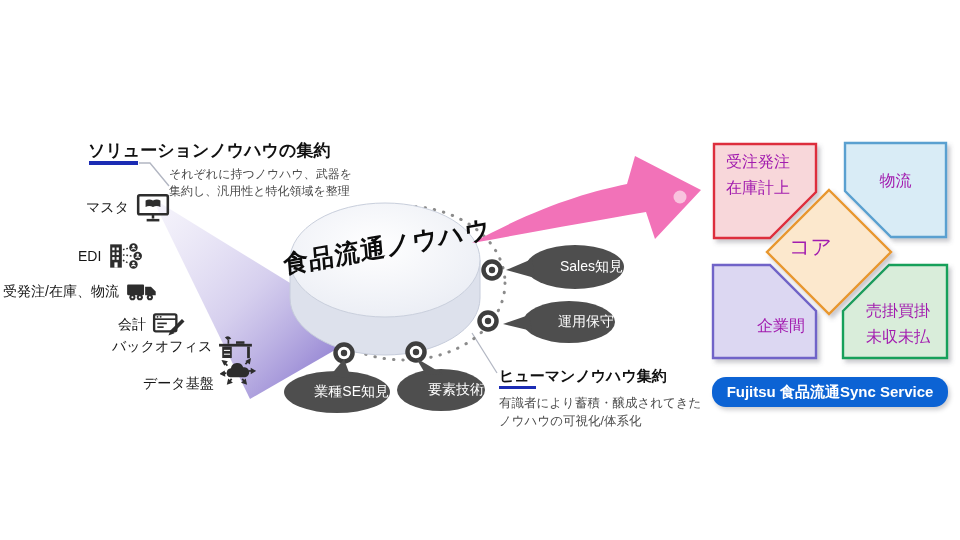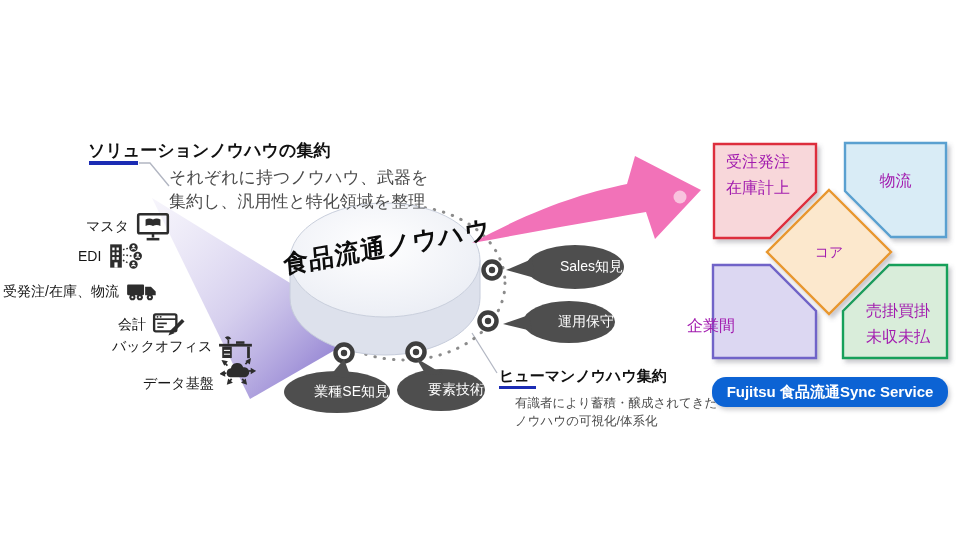--- a/index.html
+++ b/index.html
@@ -7,22 +7,22 @@
     position:relative;width:960px;height:524px;overflow:hidden;background:#ffffff;
     font-family:"Liberation Sans","DejaVu Sans",sans-serif;color:#1b1b1b;
   }
   .scene{position:absolute;inset:0;width:960px;height:540px;}
   .abs{position:absolute;}
 
   
   .h-main{font-size:17px;font-weight:bold;color:#101010;white-space:nowrap;}
   .h-sub{font-size:15px;font-weight:bold;color:#101010;white-space:nowrap;}
   .underline{height:3.5px;background:#1b2cb4;}
-  .desc{font-size:17px;line-height:1.42;color:#4b4b4b;white-space:nowrap;}
-  .desc.small{font-size:12.5px;margin-left:16px;}
+  .desc{font-size:12px;line-height:1.42;color:#4b4b4b;white-space:nowrap;}
+  .desc.small{font-size:12.5px;}
 
   
   .k-item{position:absolute;display:flex;align-items:center;gap:6px;}
   .k-label{font-size:14px;color:#161616;white-space:nowrap;}
   .k-icon{display:inline-flex;}
   .k-icon svg{width:36px;height:32px;}
 
   
   .disc-title{
     left:276px;top:230px;width:222px;text-align:center;
@@ -127,21 +127,21 @@
     </g>
   </svg>
 
   <div class="abs h-main" style="left:88px;top:139px">ソリューションノウハウの集約</div>
   <div class="abs underline" style="left:89px;top:161px;width:49px"></div>
   <div class="abs desc" style="left:169px;top:166px">
     <div>それぞれに持つノウハウ、武器を</div>
     <div>集約し、汎用性と特化領域を整理</div>
   </div>
 
-  <div class="k-item" style="left:86px;top:211px">
+  <div class="k-item" style="left:86px;top:192px">
     <span class="k-label">マスタ</span>
     <span class="k-icon">
       <svg viewBox="0 0 34 30">
           <rect x="3" y="3" width="28" height="18" rx="1.5" fill="none" stroke="#2d2d2d" stroke-width="2.4"></rect>
           <path d="M10 8 Q13.5 5.8 17 8 Q20.5 5.8 24 8 L24 14 Q20.5 12.4 17 14 Q13.5 12.4 10 14 Z" fill="#2d2d2d"></path>
           <line x1="17" y1="21" x2="17" y2="25" stroke="#2d2d2d" stroke-width="2.4"></line>
           <line x1="11" y1="26.5" x2="23" y2="26.5" stroke="#2d2d2d" stroke-width="2.4"></line>
         </svg>
     </span>
   </div>
@@ -263,22 +263,22 @@
   <div class="abs desc small" style="left:499px;top:395px">
     <div>有識者により蓄積・醸成されてきた</div>
     <div>ノウハウの可視化/体系化</div>
   </div>
 
   <div class="box-text" style="left:726px;top:149px">
     <div>受注発注</div>
     <div>在庫計上</div>
   </div>
   <div class="box-text" style="left:845px;top:168px;width:101px;text-align:center">物流</div>
-  <div class="box-text" style="left:789px;top:241px;width:80px;text-align:center;font-size:14px">コア</div>
-  <div class="box-text" style="left:687px;top:313px;width:92px;text-align:left">企業間</div>
+  <div class="box-text" style="left:789px;top:230px;width:80px;text-align:left;font-size:21px">コア</div>
+  <div class="box-text" style="left:713px;top:313px;width:92px;text-align:right">企業間</div>
   <div class="box-text" style="left:866px;top:298px">
     <div>売掛買掛</div>
     <div>未収未払</div>
   </div>
 
   <div class="abs banner">
     <span>Fujitsu 食品流通Sync Service</span>
   </div>
 
 </div>

